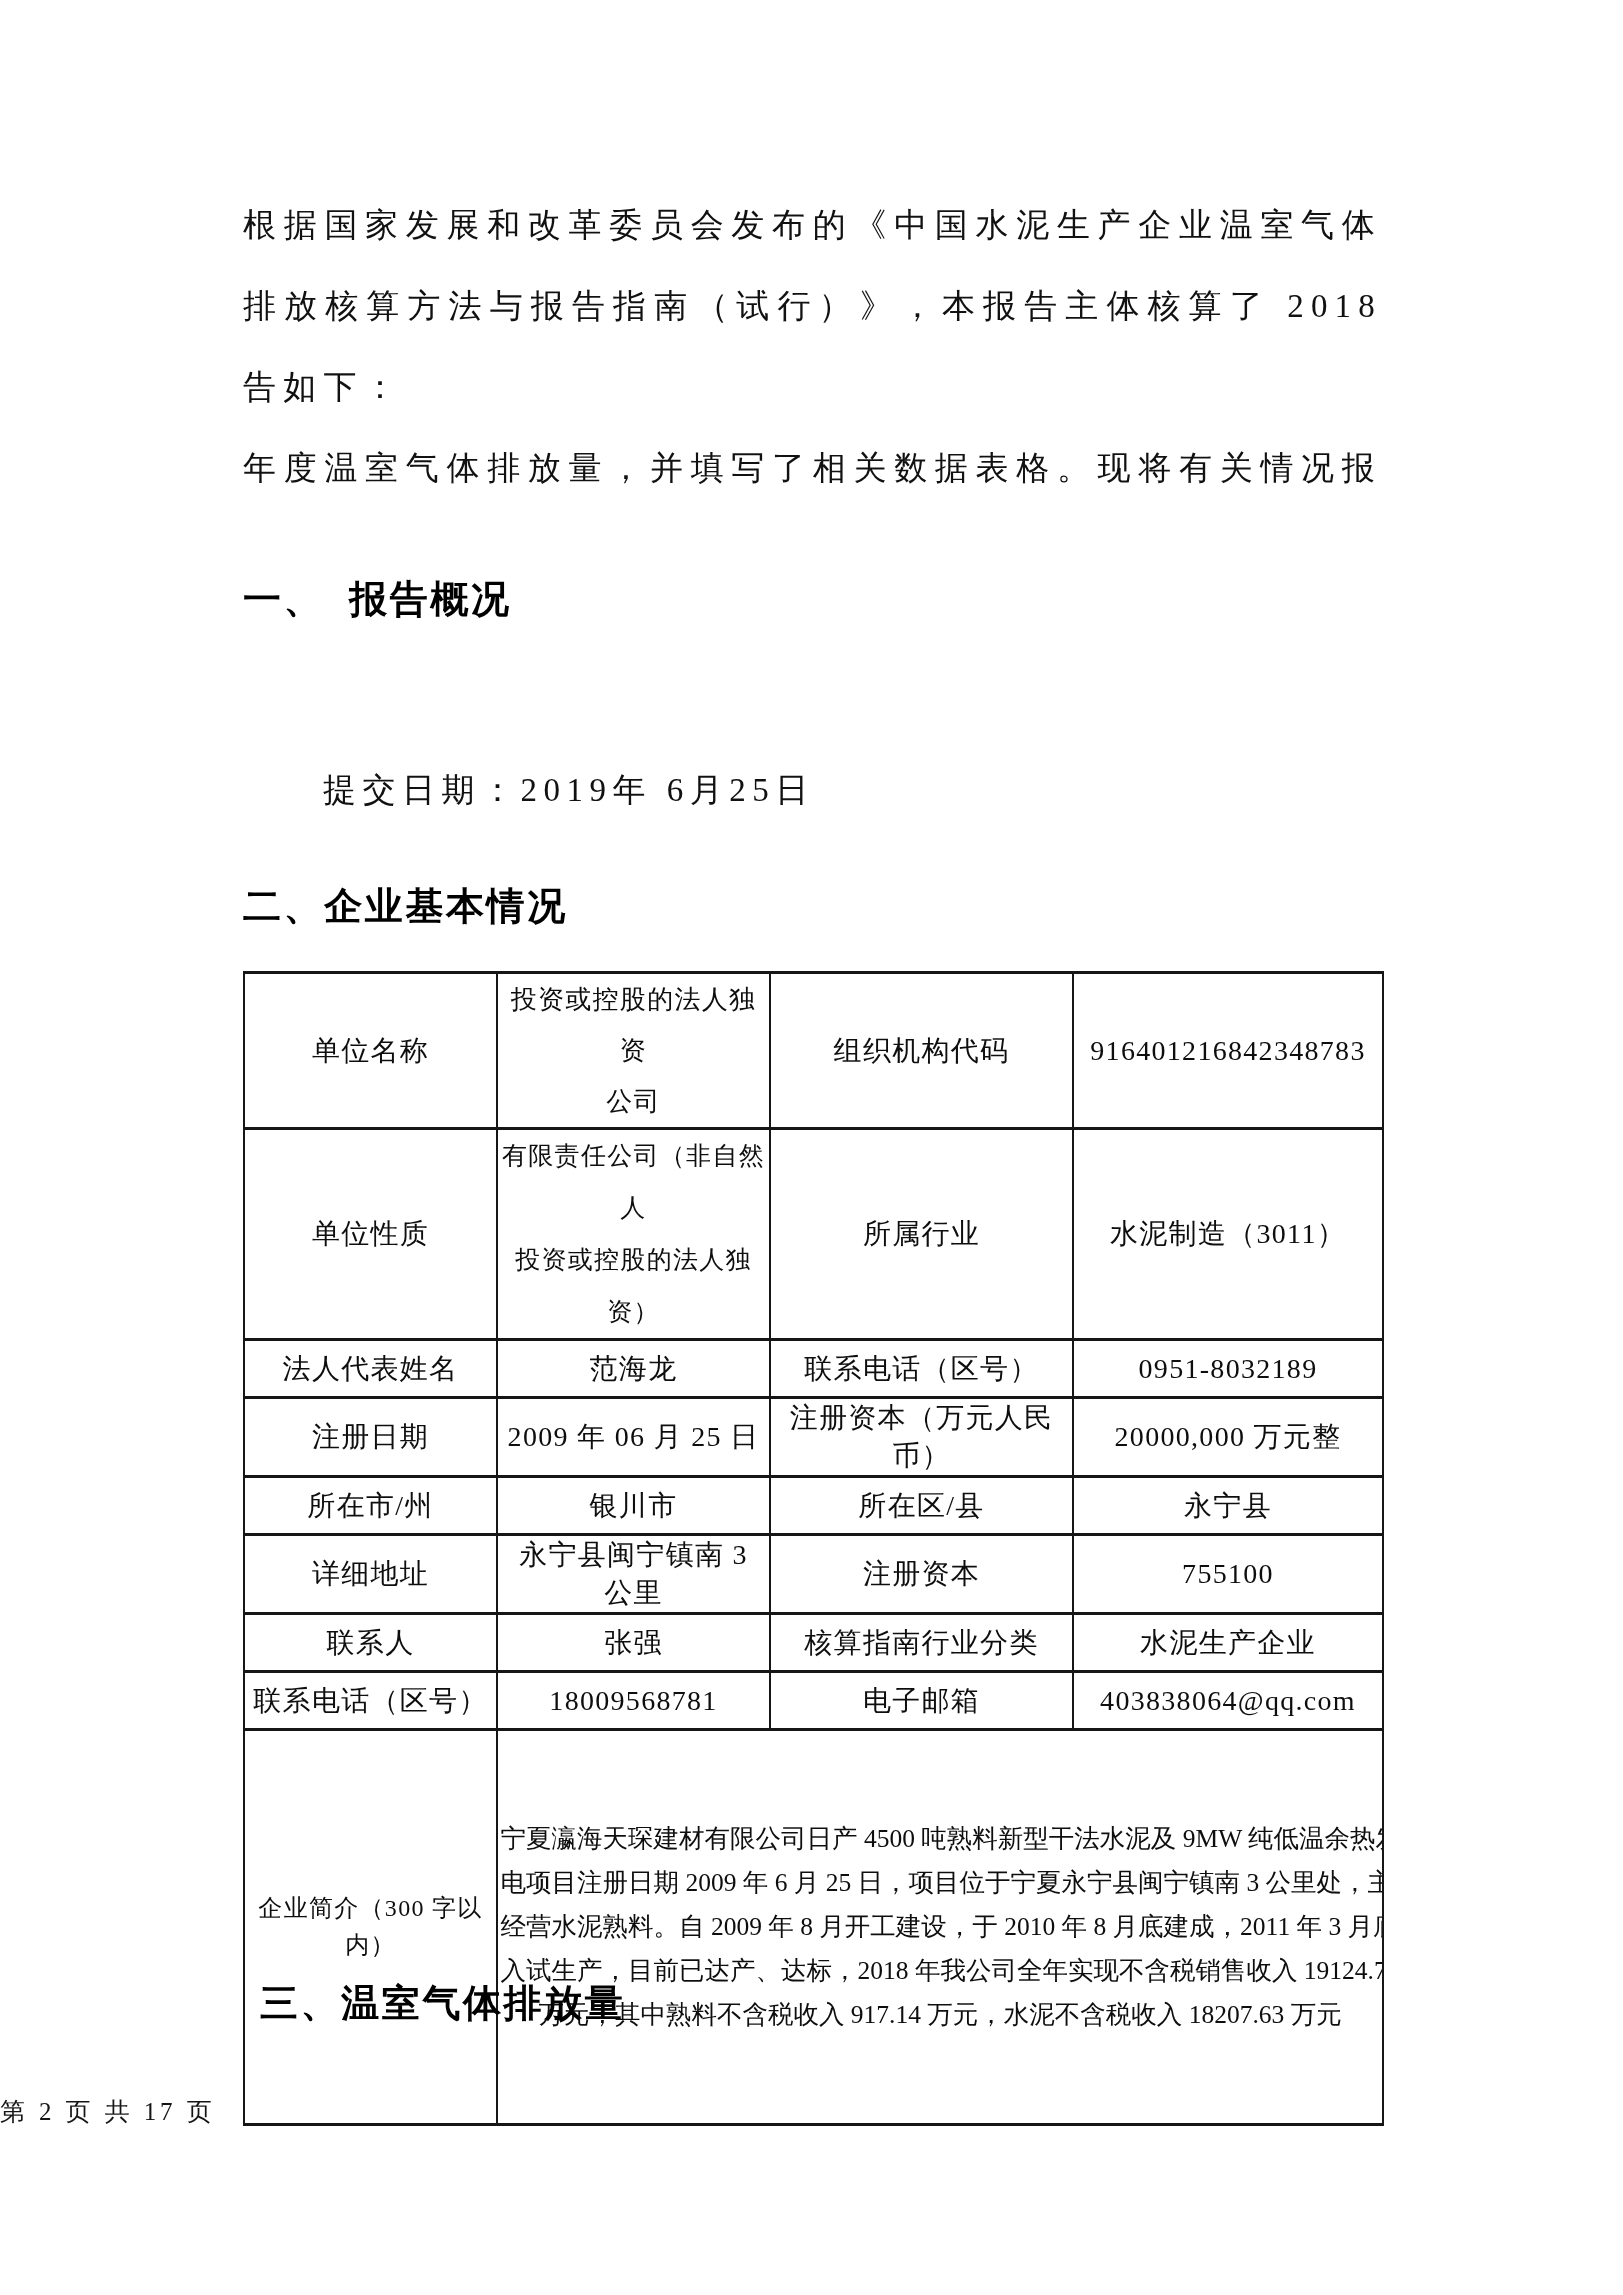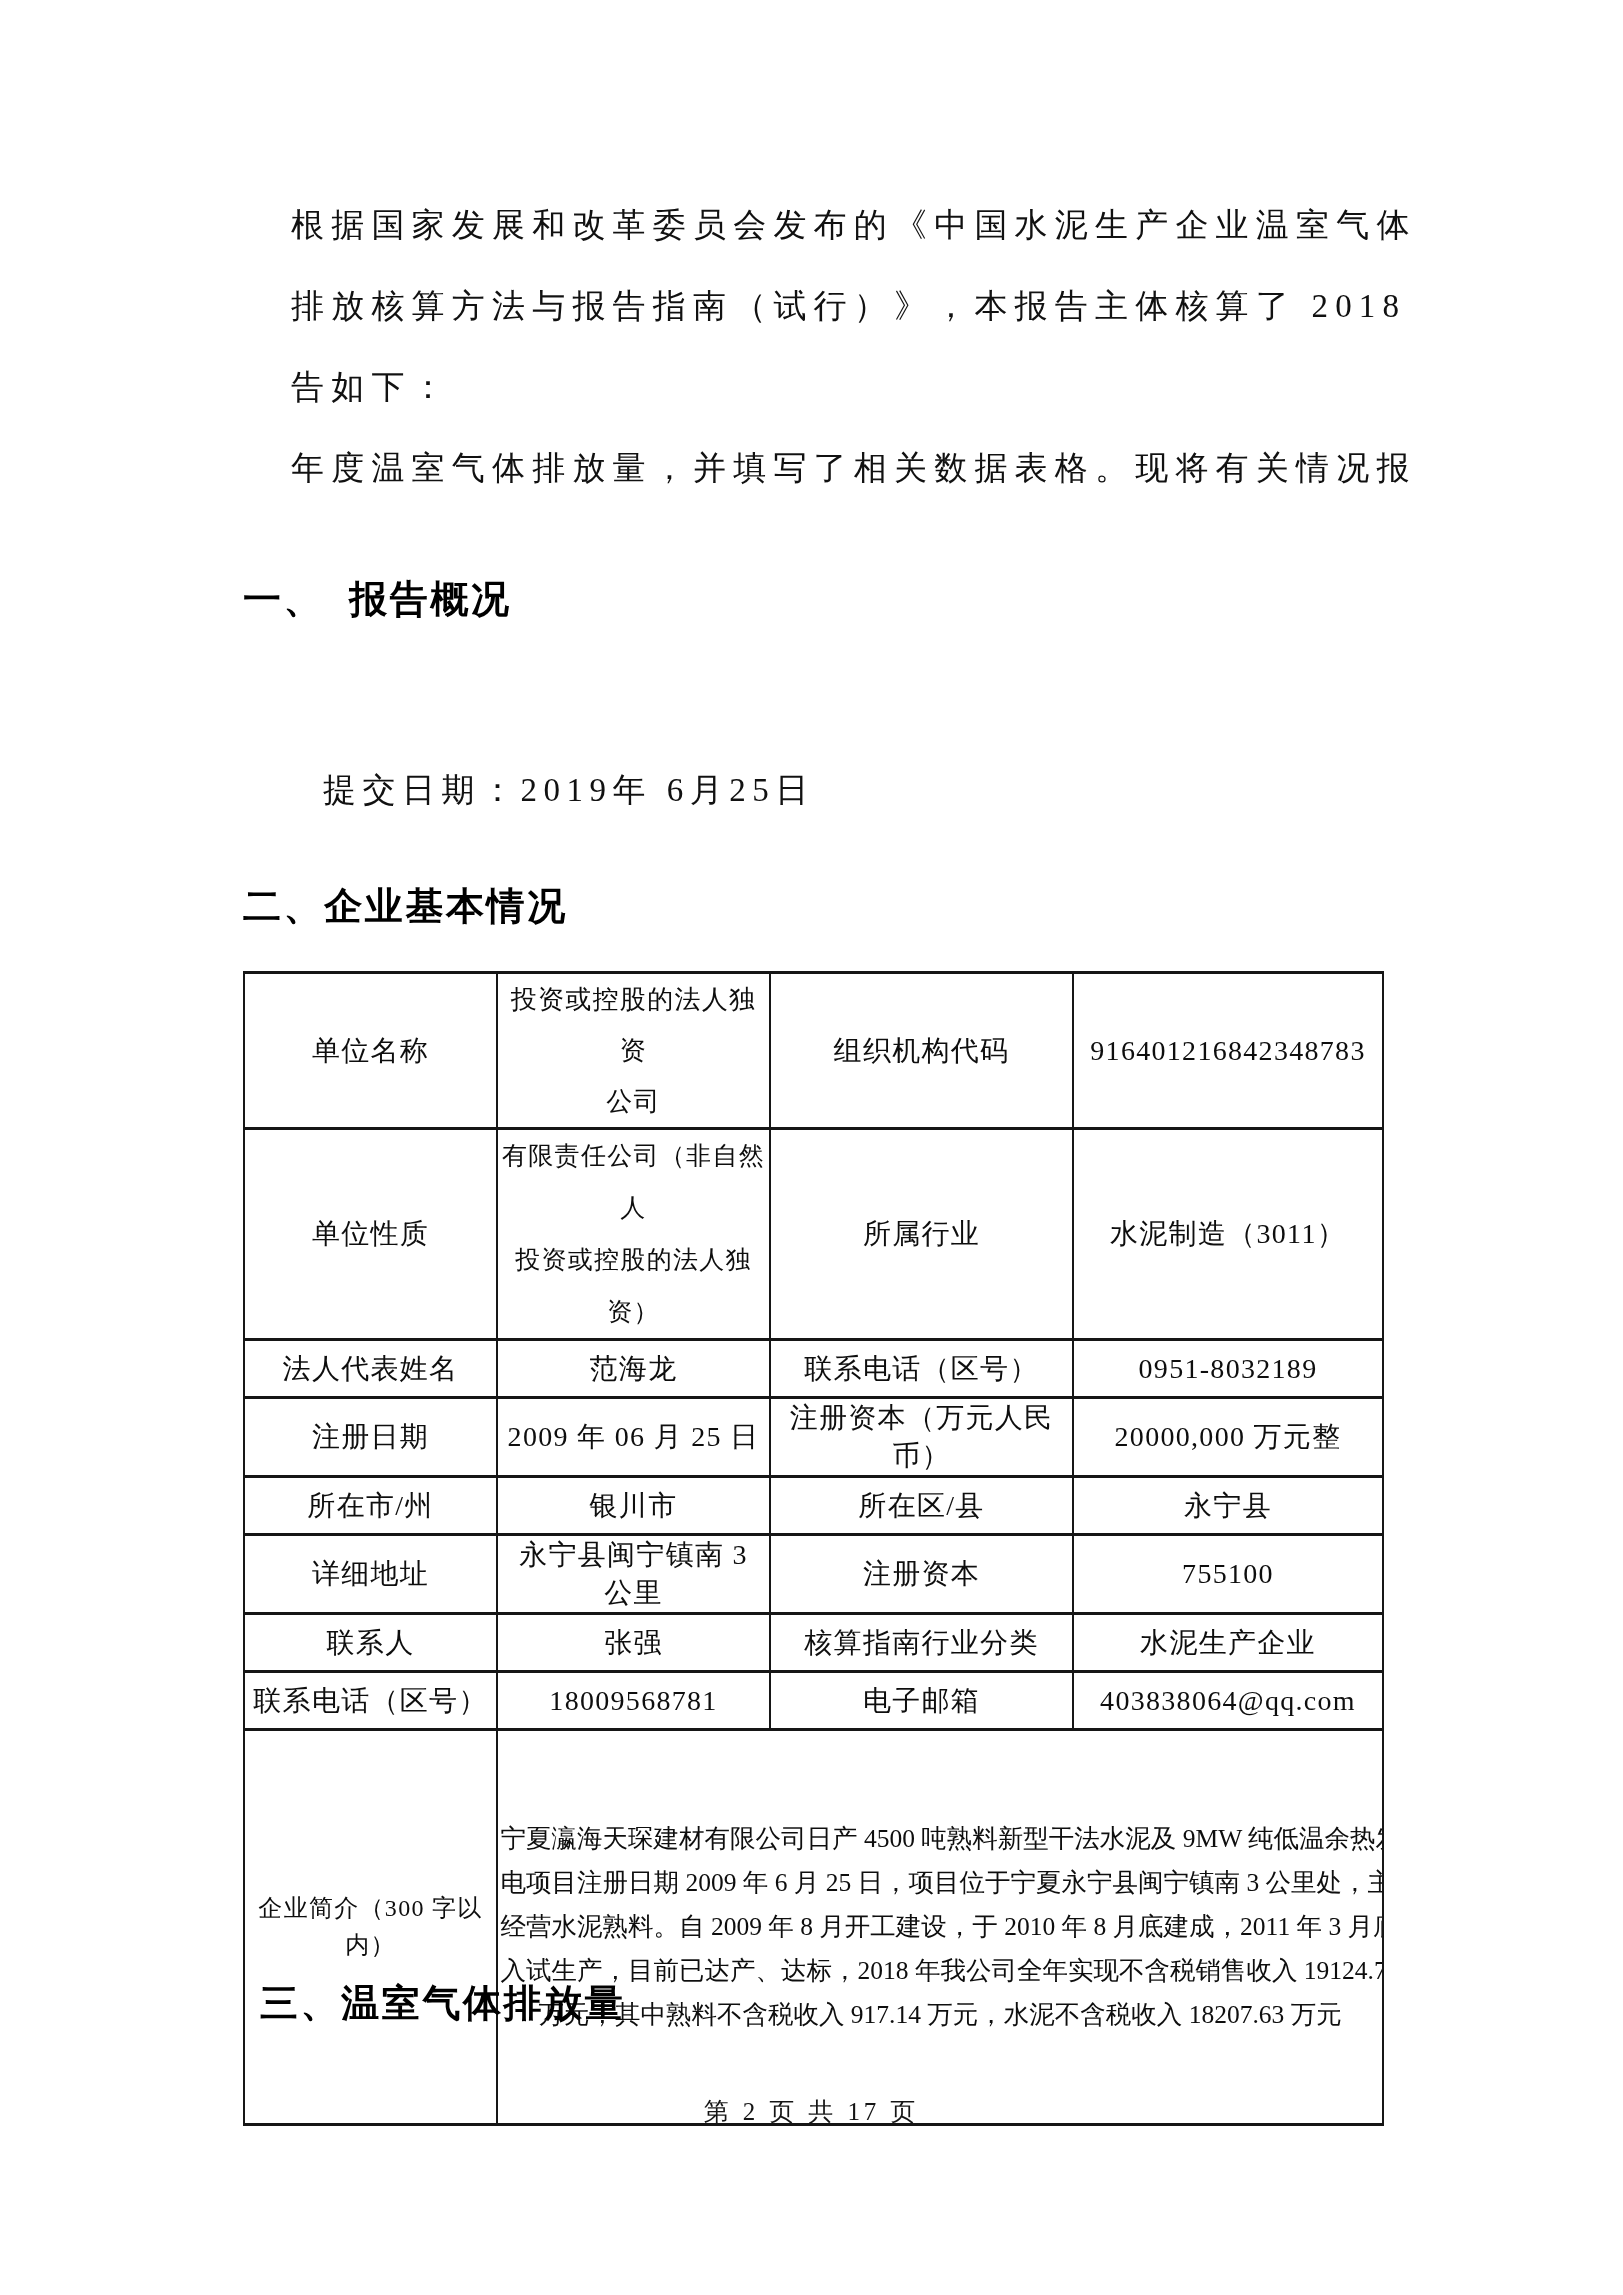--- a/index.html
+++ b/index.html
@@ -2,21 +2,21 @@
 <html style="font-size:10.5px"><head>
 <meta charset="utf-8">
 <style>
   html,body{margin:0;padding:0;background:#ffffff;}
   .page{
     position:relative;width:1623px;height:2295px;background:#ffffff;
     font-family:"Liberation Serif","DejaVu Serif",serif;color:#111;overflow:hidden;
   }
   
   .intro{position:absolute;left:243px;top:185px;width:1139px;font-size:33px;line-height:81px;}
-  .intro .line{white-space:nowrap;letter-spacing:7.2px;text-align:justify;text-align-last:justify;margin-left:48px;}
+  .intro .line{white-space:nowrap;letter-spacing:7.2px;text-align:justify;text-align-last:justify;}
   .intro .line.last{text-align-last:left;}
   
   .sec-heading{
     position:absolute;left:243px;height:46px;line-height:46px;white-space:nowrap;
     font-family:"Liberation Sans","DejaVu Sans",sans-serif;font-weight:700;
     font-size:38px;letter-spacing:2.6px;color:#000000;
   }
   #heading1{top:576px;}
   #heading2{top:883px;}
   #heading3{top:1980px;margin-left:17px;}
@@ -50,21 +50,21 @@
   tr.rh-s{height:58px;}
   tr.rh-p{height:395px;}
   td.v-name{font-size:26px;white-space:pre-line;line-height:51px;}
   td.v-nature{font-size:25px;white-space:pre-line;text-align:left;padding:0 1.3px;line-height:52px;letter-spacing:0.7px;}
   td.p-lbl{font-size:24px;letter-spacing:0;padding:118px 0 0 0;vertical-align:top;line-height:37px;}
   td.p-val{vertical-align:top;padding:34px 5.2px 0 5.2px;}
   .p-line{font-size:25.5px;line-height:44px;white-space:nowrap;letter-spacing:0;text-align:justify;text-align-last:justify;}
   .p-line.center{text-align:center;text-align-last:center;}
   
   .page-footer{
-    position:absolute;left:0;top:2095px;width:1623px;text-align:center;
+    position:absolute;left:0;top:2095px;width:1623px;
     font-size:25px;letter-spacing:3.9px;color:#151515;
   }
 </style>
 </head>
 <body>
 
 <div class="page">
 
   <div class="intro">
     <div class="line">根据国家发展和改革委员会发布的《中国水泥生产企业温室气体</div>

